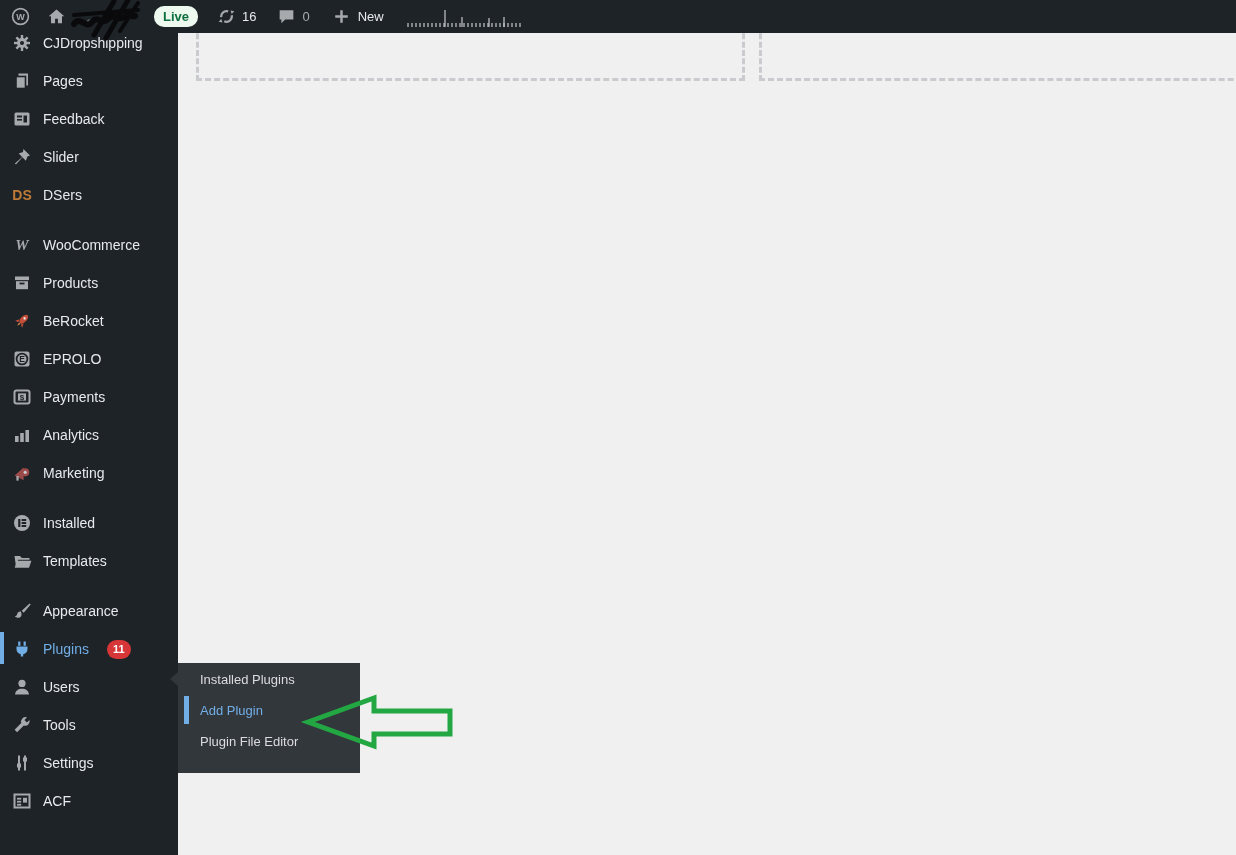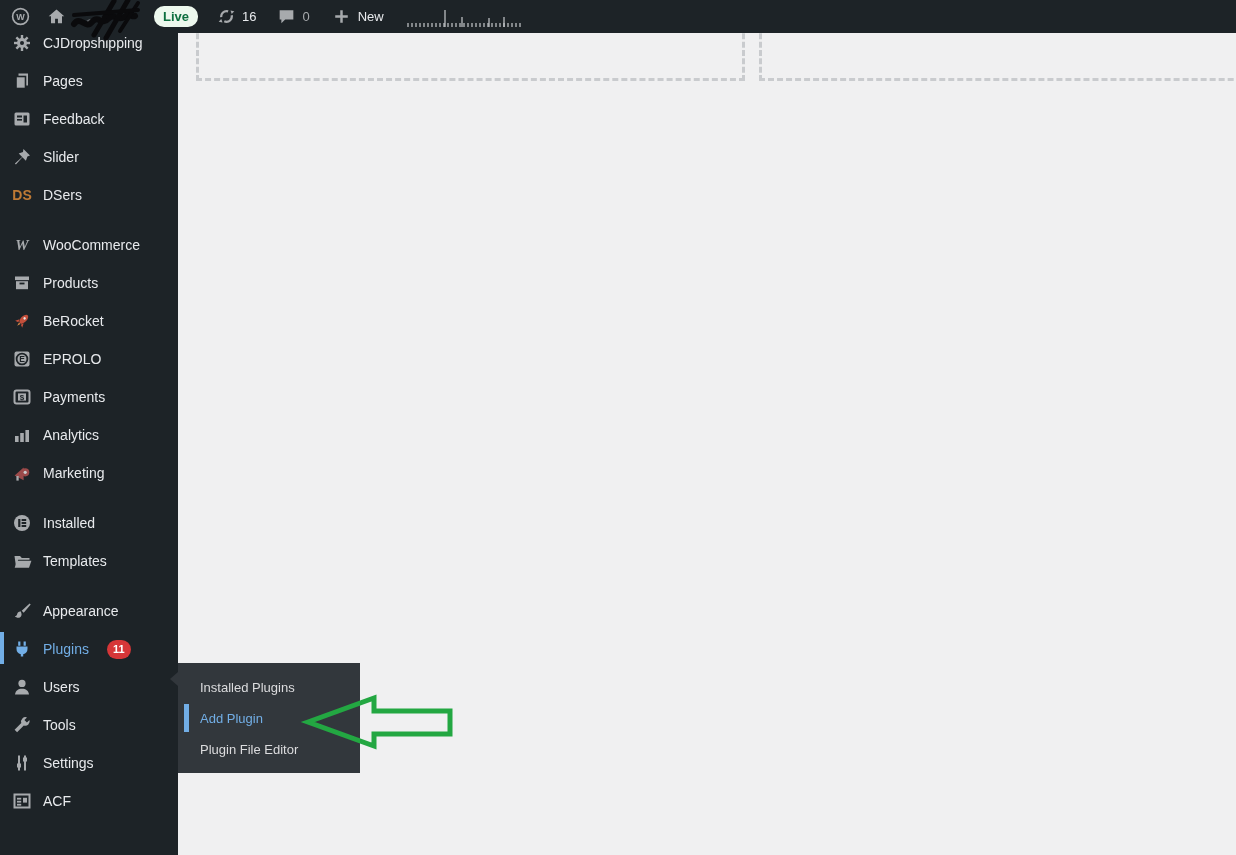--- a/index.html
+++ b/index.html
@@ -51,21 +51,21 @@
   .ds-text{color:#bf7a35;font-weight:800;font-size:14px}
   .woo-text{color:#a7aaad;font-weight:800;font-style:italic;font-size:15px;font-family:"Liberation Serif",serif}
   .badge{
     background:#d63638;color:#fff;font-size:11px;font-weight:700;
     min-width:14px;height:19px;line-height:19px;text-align:center;
     border-radius:10px;padding:0 5px;margin-left:7px;display:inline-block;
   }
   
   #submenu{
     position:absolute;left:178px;top:663px;width:182px;height:110px;
-    background:#32373c;z-index:20;padding-top:9px;box-sizing:border-box;
+    background:#32373c;z-index:20;padding-top:1px;box-sizing:border-box;
   }
   #submenu::after{
     content:"";position:absolute;left:-8px;top:9px;
     border-top:7px solid transparent;border-bottom:7px solid transparent;
     border-right:8px solid #32373c;
   }
   .smi{
     position:relative;height:31px;line-height:31px;padding-left:22px;
     font-size:13px;color:#dcdcde;cursor:pointer;white-space:nowrap;
   }

